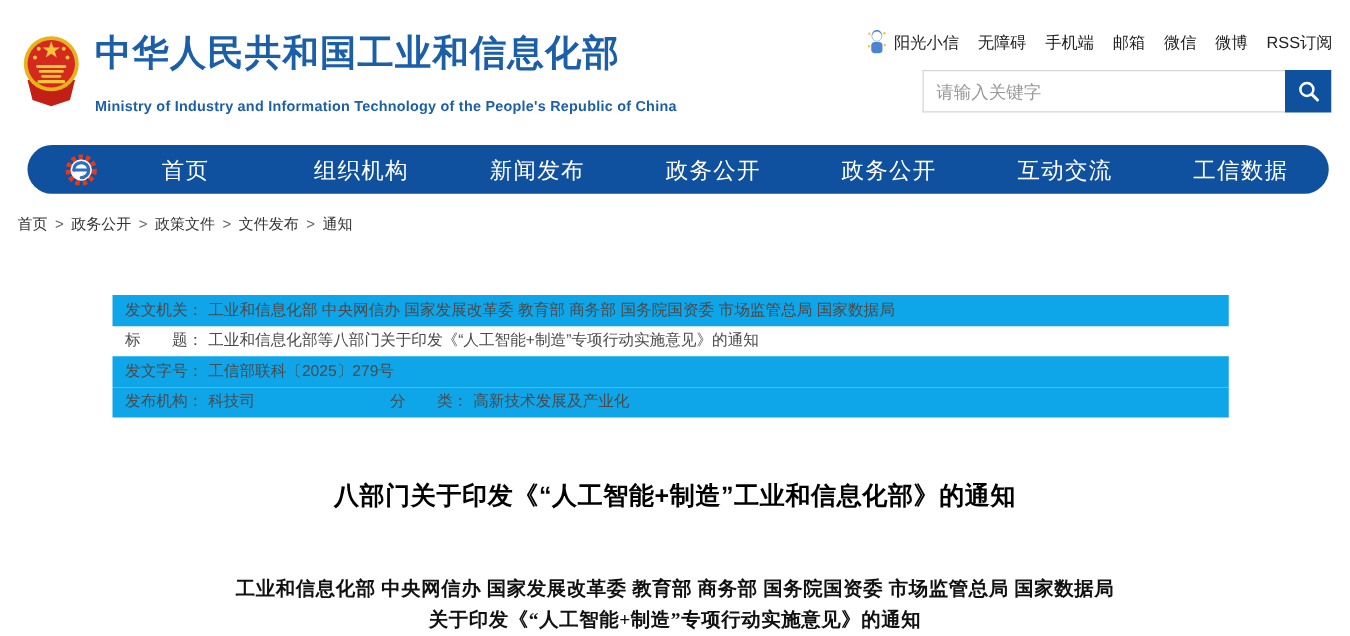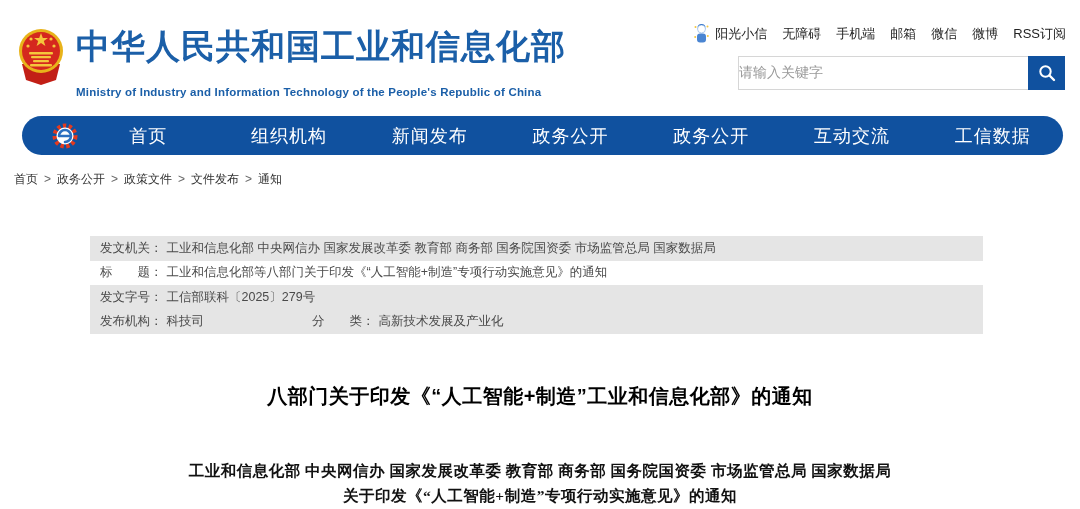--- a/index.html
+++ b/index.html
@@ -3,52 +3,52 @@
 <meta charset="utf-8">
 <style>
   * { margin:0; padding:0; box-sizing:border-box; }
   html,body { width:1080px; height:509px; background:#fff; overflow:hidden;
               font-family:"Liberation Sans","DejaVu Sans",sans-serif; }
   .page { position:relative; width:1080px; height:509px; background:#fff; }
 
   
   .emblem { position:absolute; left:18px; top:24px; width:46px; height:62px; }
   .site-title-block { position:absolute; left:76px; top:27px; }
-  .site-title { font-size:34px; font-weight:bold; color:#1b5fa8; letter-spacing:1px; line-height:1.15; }
+  .site-title { font-size:29px; font-weight:bold; color:#1b5fa8; letter-spacing:1px; line-height:1.15; }
   .site-subtitle { font-size:11.5px; font-weight:bold; color:#1b5fa8; margin-top:20px; letter-spacing:0.2px; }
 
   .top-links { position:absolute; top:24px; right:14px; display:flex; align-items:center; gap:15px;
                font-size:13px; color:#222; }
   .top-links a { color:#222; text-decoration:none; cursor:pointer; }
   .mascot { width:15px; height:20px; margin-right:-9px; }
 
   .search-bar { position:absolute; top:56px; right:15px; width:327px; height:34px; display:flex; }
-  .search-input { flex:1; height:34px; border:1px solid #d6d6d6; border-right:none; padding:0 0;
-                  font-size:14px; color:#333; outline:none;font-family:Liberation Mono, monospace; }
+  .search-input { flex:1; height:34px; border:1px solid #d6d6d6; border-right:none; padding:0 10px;
+                  font-size:14px; color:#333; outline:none; }
   .search-input::placeholder { color:#999; }
   .search-btn { width:37px; height:34px; background:#10519f; border:none; cursor:pointer;
                 display:flex; align-items:center; justify-content:center; }
 
   
   .nav { position:absolute; left:22px; top:116px; width:1041px; height:39px; background:#10519f;
          border-radius:20px; display:flex; align-items:center; }
   .nav-logo { margin-left:30px; width:26px; height:26px; flex:0 0 auto; }
   .nav-items { flex:1; display:flex; }
   .nav-item { flex:1; text-align:center; color:#fff; font-size:18px; font-weight:500;
               cursor:pointer; letter-spacing:1px; white-space:nowrap; }
 
   
   .breadcrumb { position:absolute; left:14px; top:171px; font-size:12px; color:#333; }
   .breadcrumb a { color:#333; text-decoration:none; cursor:pointer; }
   .crumb-sep { color:#666; margin:0 6px; }
 
   
   .meta-table { position:absolute; left:90px; top:236px; width:893px; font-size:12.5px; color:#4a4a4a; }
   .meta-row { display:flex; align-items:center; height:24.5px; padding-left:10px; }
-  .meta-row.gray { background:#e5e5e5; }
+  .meta-row.gray { background:#0ea5e9; }
   .meta-cell { display:flex; white-space:nowrap; }
   .meta-cell.first { flex:0 0 212px; }
   .meta-label { white-space:pre; }
   .meta-value { margin-left:4px; }
 
   
   .doc-title { position:absolute; left:0; top:383px; width:1080px; text-align:center;
                font-size:20px; font-weight:bold; color:#000; letter-spacing:0.5px; }
   .doc-line { position:absolute; left:0; width:1080px; text-align:center;
               font-family:"Liberation Serif","DejaVu Serif",serif; font-weight:bold;

